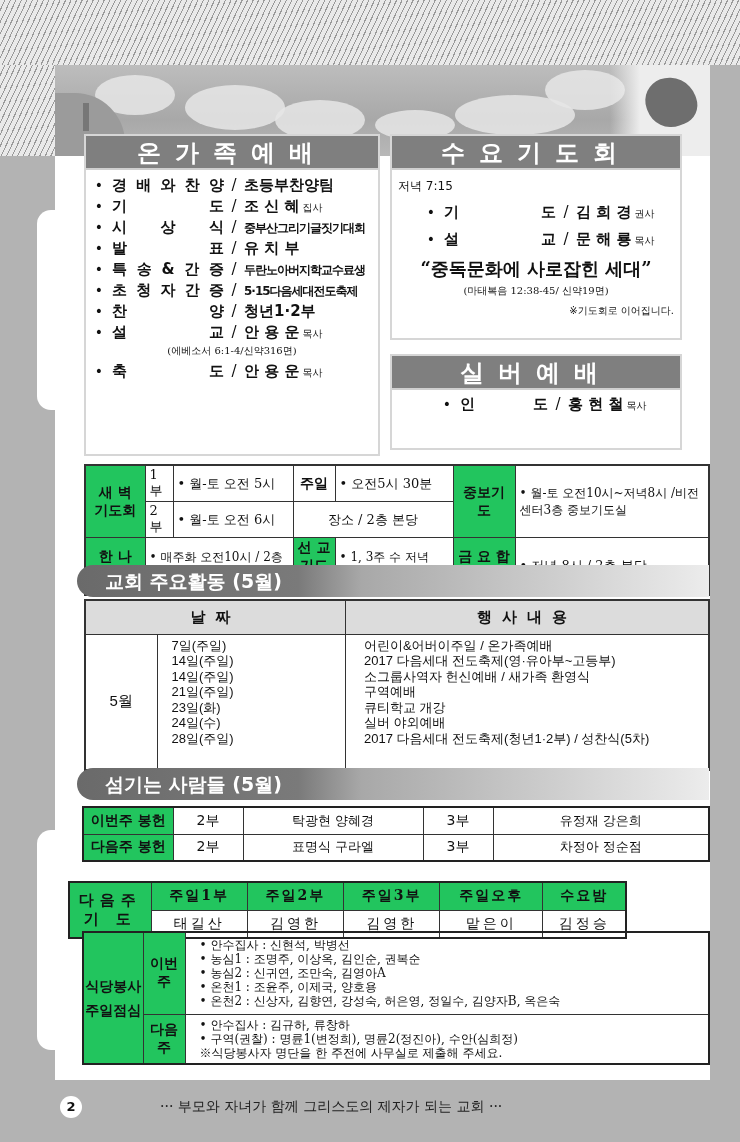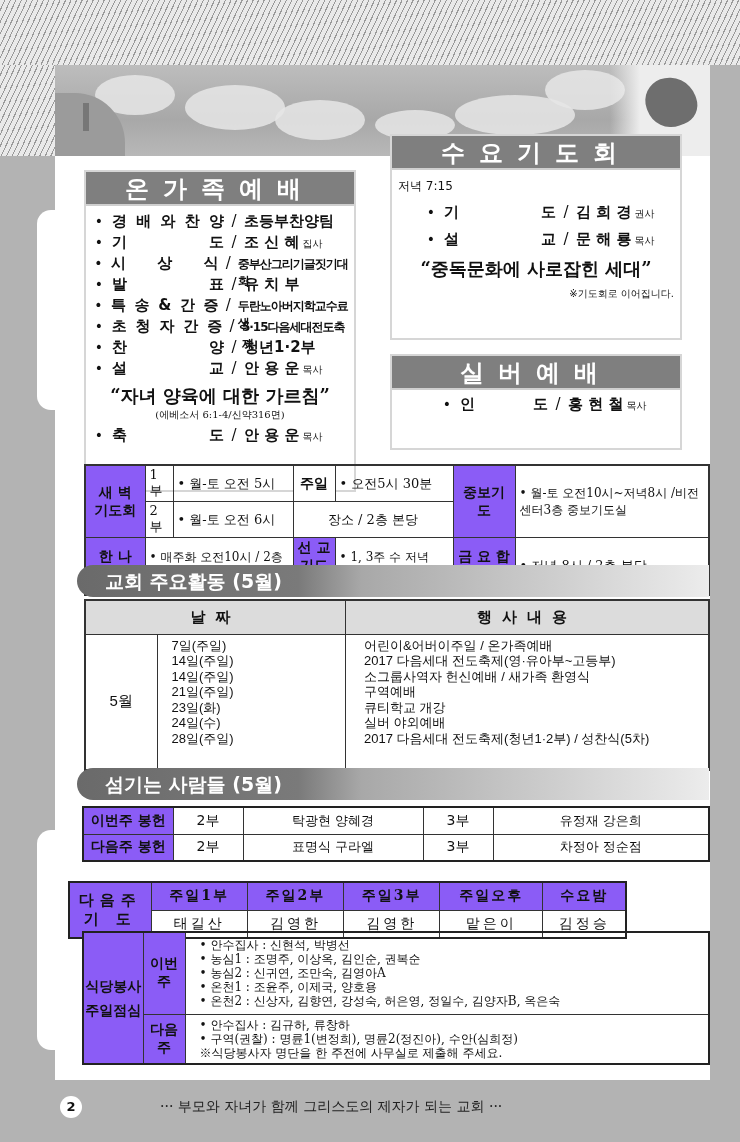--- a/index.html
+++ b/index.html
@@ -29,21 +29,21 @@
   .slash { width: 20px; text-align: center; }
   .who { font-weight: bold; }
   .small { font-size: 10px; font-weight: normal; margin-left: 3px; }
   .narrow { font-size: 12px; letter-spacing: -1px; font-weight: bold; }
   .sermon { text-align: center; font-weight: bold; font-size: 18px; font-family: "DejaVu Serif", serif; }
   .ref { text-align: center; font-size: 10px; font-family: "DejaVu Serif", serif; }
 
   table { border-collapse: collapse; }
   .prayer { position: absolute; left: 84px; top: 464px; width: 626px; border: 2px solid #333; font-family: "DejaVu Serif", serif; font-size: 13px; }
   .prayer td { border: 1px solid #333; padding: 1px 4px; vertical-align: middle; }
-  .g { background: #8b5cf6; font-family: "DejaVu Sans", sans-serif; font-weight: bold; text-align: center; font-size: 14px; }
+  .g { background: #22c55e; font-family: "DejaVu Sans", sans-serif; font-weight: bold; text-align: center; font-size: 14px; }
 
   .sec-bar { position: absolute; left: 77px; height: 32px; width: 632px;
     background: linear-gradient(90deg, #6a6a6a 0%, #7a7a7a 35%, #a8a8a8 45%, #ececec 100%);
     border-radius: 16px 0 0 16px; color: #fff; font-weight: bold; font-size: 19px; line-height: 32px; padding-left: 28px; }
 
   .events { position: absolute; left: 84px; top: 599px; width: 626px; border: 2px solid #333; font-size: 13px; font-family: "Liberation Sans", sans-serif; }
   .events th { background: #dcdcdc; font-weight: bold; font-size: 15px; height: 34px; letter-spacing: 10px; border: 1px solid #333; font-family: "DejaVu Sans", sans-serif; }
   .events td { border: 1px solid #333; vertical-align: top; padding: 3px 0; }
   .events .line { height: 15.5px; line-height: 15.5px; }
 
@@ -85,21 +85,21 @@
 
 <div class="tab-side" style="top:210px;height:200px;">
   <span>Worship Service</span>
 </div>
 <div class="tab-side" style="top:830px;height:220px;">
   <span>Servants of the Lord</span>
 </div>
 
 <div class="page"></div>
 
-<div class="box" style="left:84px;top:134px;width:272px;height:322px;margin-top:36px;">
+<div class="box" style="left:84px;top:134px;width:296px;height:322px;">
   <div class="box-head">온가족예배</div>
   <div style="padding-top:6px;">
     <div class="item">
         <span class="bullet">•</span>
         <span class="role">
           <span>경</span>
           <span>배</span>
           <span>와</span>
           <span>찬</span>
           <span>양</span>
@@ -173,21 +173,20 @@
         <span class="bullet">•</span>
         <span class="role">
           <span>설</span>
           <span>교</span>
         </span>
         <span class="slash">/</span>
         <span class="who">안 용 운</span>
         <span class="small">목사</span>
       </div>
   </div>
-  <div class="sermon" style="margin-top:4px;">“자녀 양육에 대한 가르침”</div>
   <div class="ref">(에베소서 6:1-4/신약316면)</div>
   <div class="item" style="margin-top:4px;">
       <span class="bullet">•</span>
       <span class="role">
         <span>축</span>
         <span>도</span>
       </span>
       <span class="slash">/</span>
       <span class="who">안 용 운</span>
       <span class="small">목사</span>
@@ -213,20 +212,21 @@
         <span class="role">
           <span>설</span>
           <span>교</span>
         </span>
         <span class="slash">/</span>
         <span class="who">문 해 룡</span>
         <span class="small">목사</span>
       </div>
   </div>
   <div class="sermon">“중독문화에 사로잡힌 세대”</div>
+  <div class="ref" style="margin-top:3px;">(마태복음 12:38-45/ 신약19면)</div>
   <div style="text-align:right;font-size:10px;padding:6px 6px 0 0;">※기도회로 이어집니다.</div>
 </div>
 
 <div class="box" style="left:390px;top:354px;width:292px;height:96px;">
   <div class="box-head">실버예배</div>
   <div style="padding:5px 0 0 42px;">
     <div class="item">
         <span class="bullet">•</span>
         <span class="role" style="width:88px;">
           <span>인</span>

